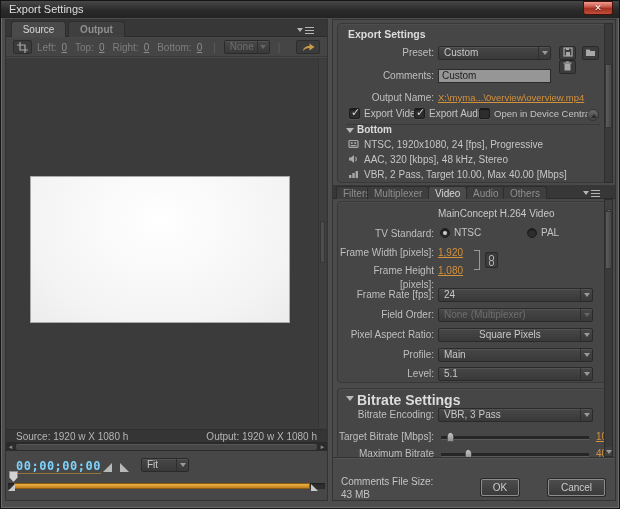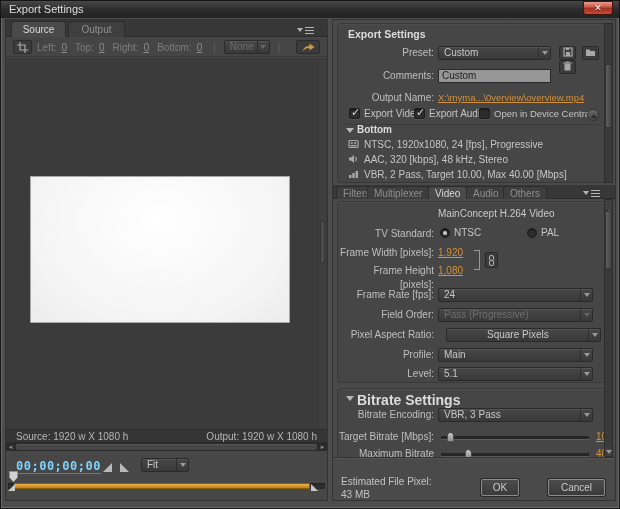--- a/index.html
+++ b/index.html
@@ -100,21 +100,21 @@
 
 <div class="win">
   <div class="titlebar">
     <span>Export Settings</span>
   </div>
   <div class="close"><span>✕</span></div>
 
   <div class="panel" id="left-panel">
     <div class="ltabs">
       <div class="tab on" style="left:5px;width:55px;"><span>Source</span></div>
-      <div class="tab off" style="left:62px;width:57px;"><span>Output</span></div>
+      <div class="tab off" style="left:62px;width:57px;font-weight:bold;"><span>Output</span></div>
       <div class="pmenu" style="right:12px;top:5px;">
           <span class="tri"></span>
           <span class="lines"></span>
         </div>
     </div>
 
     <div class="ltoolbar">
       <span class="tool-btn">
         <svg width="11" height="11">
             <path class="ln" d="M3 0 V8 H11"></path>
@@ -283,25 +283,25 @@
           <i class="t"></i>
           <i class="b"></i>
         </span>
 
       <div class="row" style="top:86px;">
         <span class="rlabel">Frame Rate [fps]:</span>
         <span class="dd" style="position:absolute;left:100px;width:155px;"><span>24</span><span class="arr"></span></span>
       </div>
       <div class="row" style="top:106px;">
         <span class="rlabel">Field Order:</span>
-        <span class="dd disabled" style="position:absolute;left:100px;width:155px;"><span>Pass (Progressive)</span><span class="arr"></span></span>
+        <span class="dd disabled" style="position:absolute;left:100px;width:155px;"><span>None (Multiplexer)</span><span class="arr"></span></span>
       </div>
       <div class="row" style="top:126px;">
         <span class="rlabel">Pixel Aspect Ratio:</span>
-        <span class="dd" style="position:absolute;left:108px;width:155px;padding-left:40px;"><span>Square Pixels</span><span class="arr"></span></span>
+        <span class="dd" style="position:absolute;left:100px;width:155px;padding-left:40px;"><span>Square Pixels</span><span class="arr"></span></span>
       </div>
       <div class="row" style="top:146px;">
         <span class="rlabel">Profile:</span>
         <span class="dd" style="position:absolute;left:100px;width:155px;"><span>Main</span><span class="arr"></span></span>
       </div>
       <div class="row" style="top:165px;">
         <span class="rlabel">Level:</span>
         <span class="dd" style="position:absolute;left:100px;width:155px;"><span>5.1</span><span class="arr"></span></span>
       </div>
     </div>
@@ -329,19 +329,19 @@
       </div>
     </div>
 
     <div class="vscroll" style="right:2px;top:179px;height:258px;">
       <div class="sarrow up" style="top:0;"></div>
       <div class="sarrow down" style="bottom:0;"></div>
       <div class="thumb" style="top:11px;height:58px;"></div>
     </div>
 
     <div class="footer">
-      <div class="fsz" style="top:18px;">Estimated File Pixel:</div>
+      <div class="fsz" style="top:18px;">Comments File Size:</div>
       <div class="fsz" style="top:31px;">43 MB</div>
       <div class="btn" style="left:148px;width:38px;"><span>OK</span></div>
       <div class="btn" style="left:215px;width:57px;"><span>Cancel</span></div>
     </div>
   </div>
 </div>
 
 </body></html>

